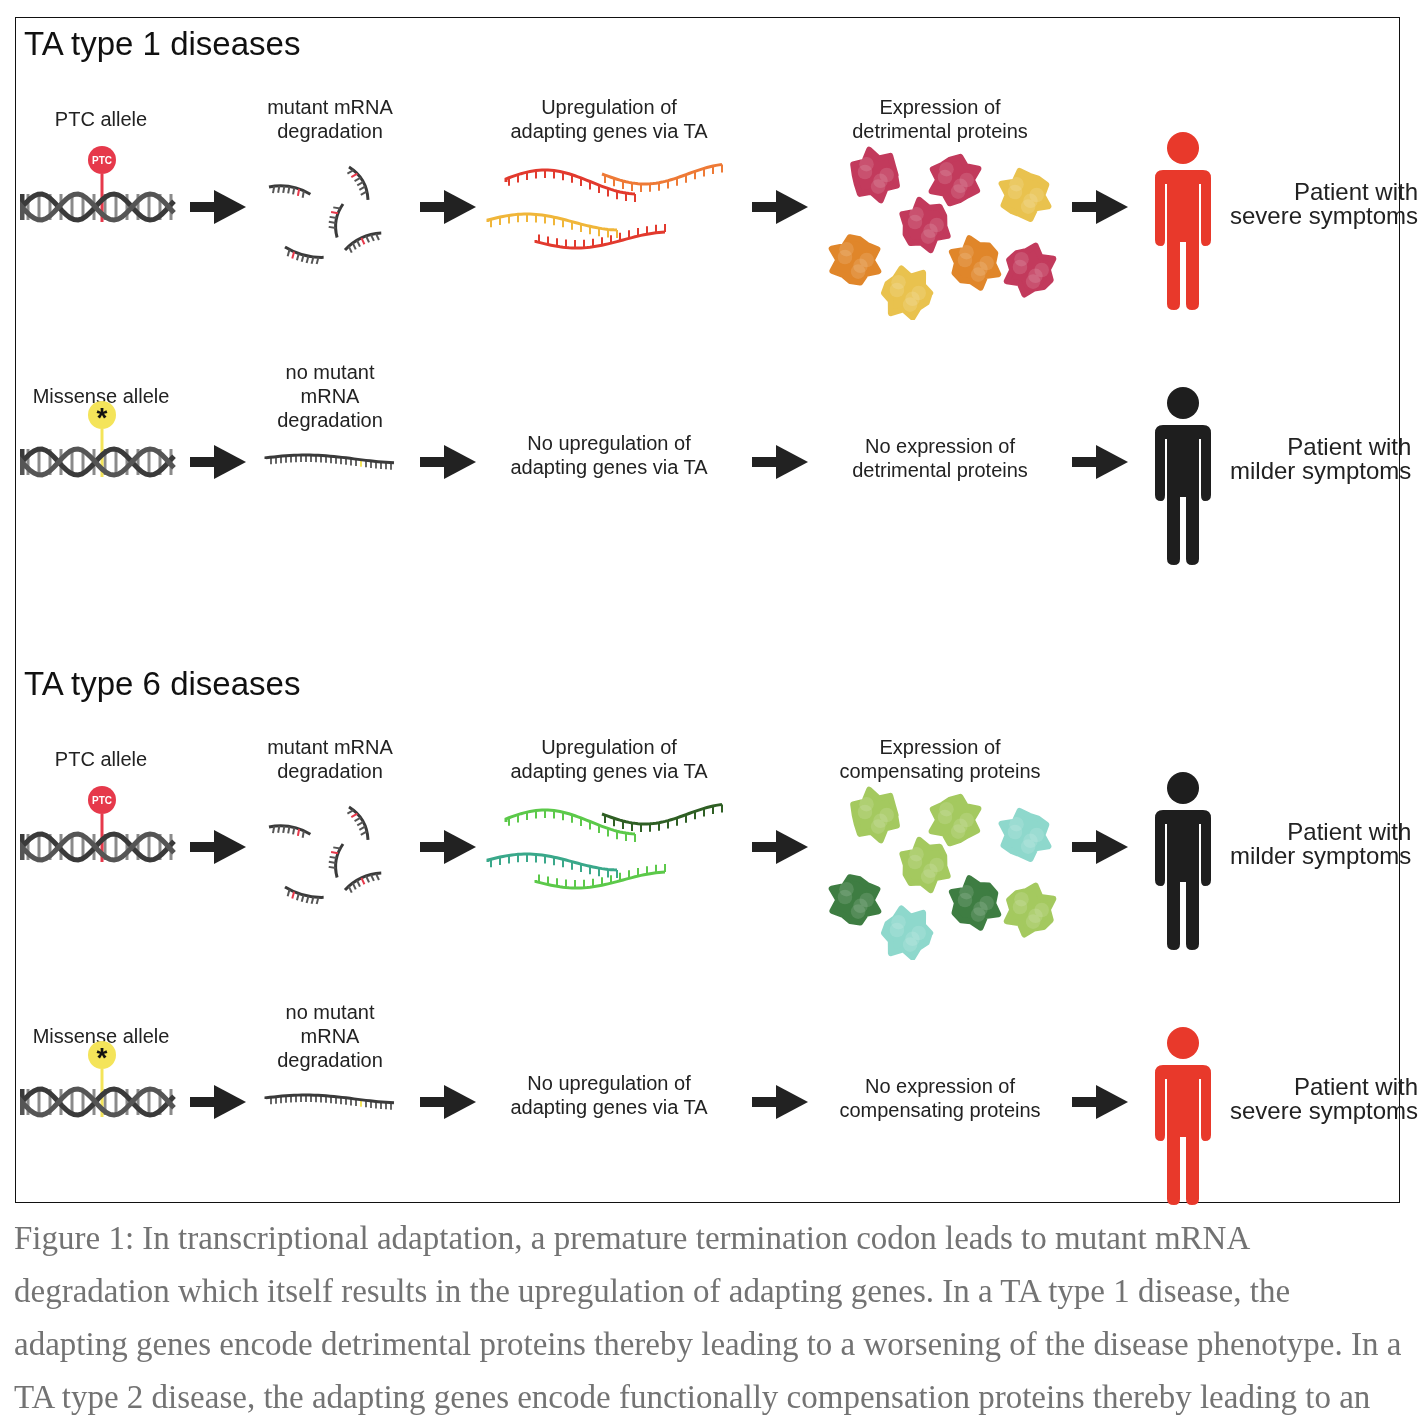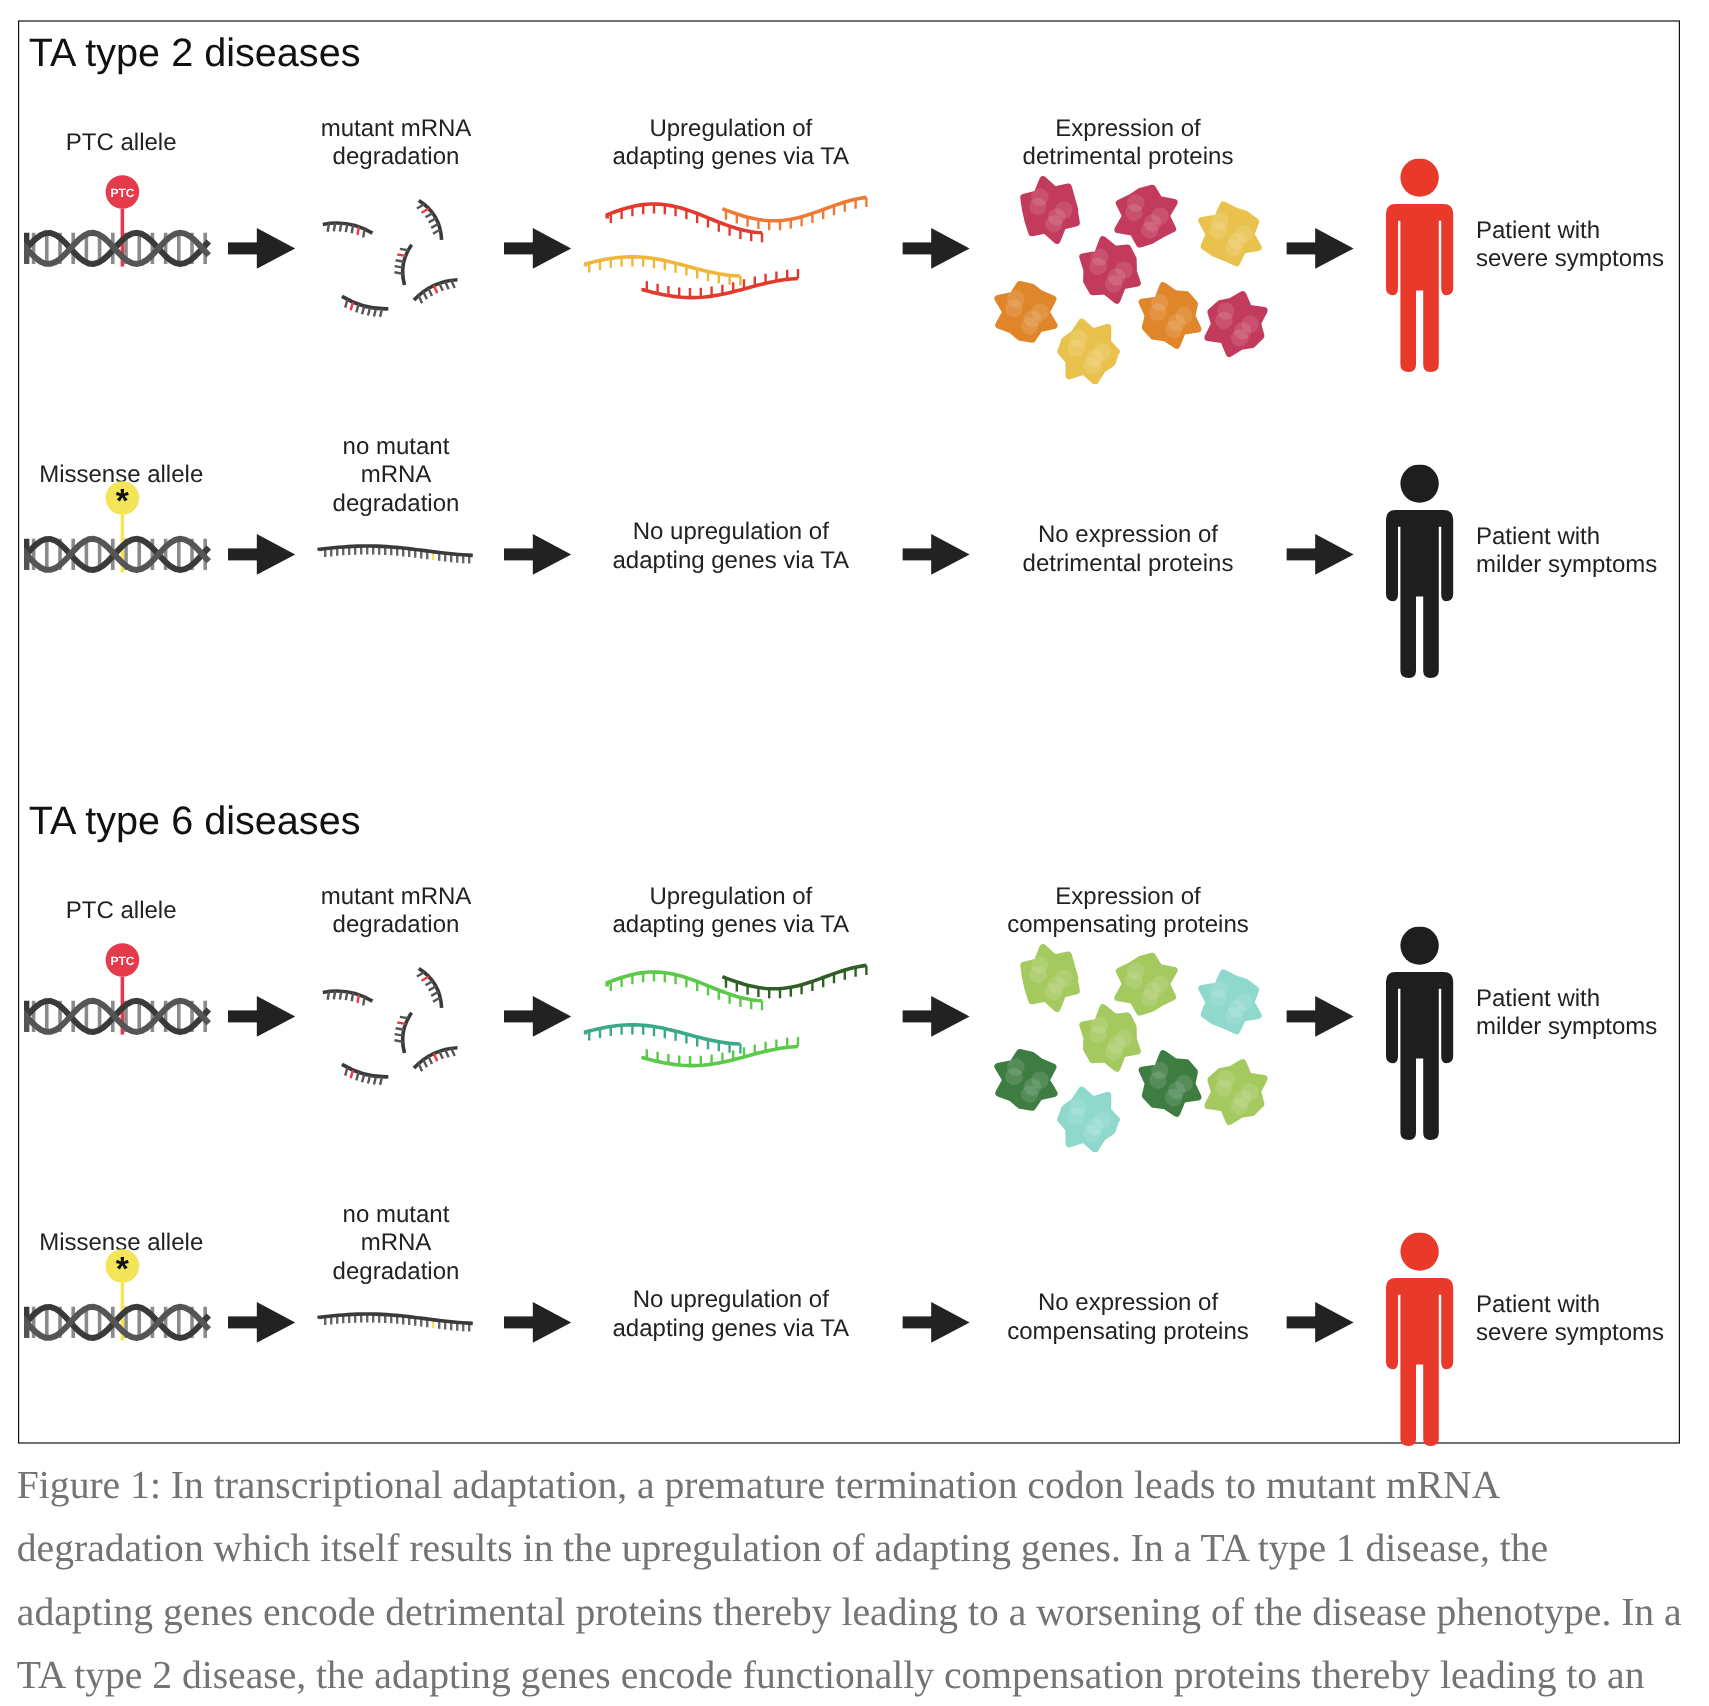--- a/index.html
+++ b/index.html
@@ -1,29 +1,29 @@
 <!DOCTYPE html>
 <html><head>
 <meta charset="utf-8">
 <style>
   html, body { margin: 0; padding: 0; background: #ffffff; }
   body { width: 1424px; height: 1422px; position: relative; overflow: hidden; }
   .frame { position: absolute; left: 15px; top: 17px; width: 1385px; height: 1186px; border: 1.5px solid #111; box-sizing: border-box; }
   .sec-title { position: absolute; font-family: "Liberation Sans", sans-serif; font-size: 33px; color: #111; }
   .lbl { position: absolute; font-family: "Liberation Sans", sans-serif; font-size: 20px; color: #222; text-align: center; line-height: 24px; white-space: nowrap; transform: translateX(-50%); }
-  .pat-lbl { position: absolute; font-family: "Liberation Sans", sans-serif; font-size: 20px; color: #222; line-height: 24px; white-space: nowrap; }
+  .pat-lbl { position: absolute; font-family: "Liberation Sans", sans-serif; font-size: 24px; color: #222; line-height: 24px; white-space: nowrap; text-align: right; }
   .ico { position: absolute; }
   .caption { position: absolute; left: 14px; top: 1212px; width: 1395px; font-family: "Liberation Serif", serif; font-size: 33px; line-height: 53px; color: #737373; }
 </style>
 </head>
 <body>
 
 <div class="frame"></div>
 <div id="canvas">
-    <div class="sec-title" style="left: 24px; top: 25px;">TA type 2 diseases</div>
+    <div class="sec-title" style="left: 24px; top: 25px;">TA type 1 diseases</div>
     <div class="lbl" style="left: 101px; top: 107px;">PTC allele</div>
     <div class="lbl" style="left: 330px; top: 95px;">mutant mRNA<br>degradation</div>
     <div class="lbl" style="left: 609px; top: 95px;">Upregulation of<br>adapting genes via TA</div>
     <svg width="250" height="110" viewBox="0 0 250 110" class="ico" style="left: 484px; top: 152px;">
       <path d="M22,30 L22,26.933506775678026 L25,25.77377664510039 L28,24.657546709338504 L31,23.59630623802798 L34,22.600978498438838 L37,21.68180832311819 L40,20.848256660609824 L43,20.108903194632084 L46,19.471358034047395 L49,18.9421833825919 L52,18.52682599461263 L55,18.229561112040265 L58,18.05344845964983 L61,18.00030075154684 L64,18.070665033039212 L67,18.263817049941597 L70,18.577768703268518 L73,19.009288512585638 L76,19.55393487739157 L79,20.2061017941732 L82,20.959076558572516 L85,21.805108858740823 L88,22.735490548707766 L91,23.740645280664005 L94,24.810227073579124 L97,25.93322680359571 L100,27.09808552010195 L103,28.292813421129132 L106,29.50511326346926 L109,30.72250693726197 L112,31.93246390222806 L115,33.122530163565386 L118,34.280456459967894 L121,35.394324344338514 L124,36.45266885945657 L127,37.444596545908325 L130,38.359897567634434 L133,39.18915080099408 L136,39.92382080567249 L139,40.55634567931735 L142,41.080214891623285 L145,41.49003629672397 L148,41.78159163413849 L151,41.95187994700486" stroke="#e23a2e" stroke-width="3" fill="none"></path>
       <line x1="25" y1="25.77377664510039" x2="25" y2="33.77377664510039" stroke="#e23a2e" stroke-width="2"></line>
       <line x1="34" y1="22.600978498438838" x2="34" y2="30.600978498438838" stroke="#e23a2e" stroke-width="2"></line>
       <line x1="43" y1="20.108903194632084" x2="43" y2="28.108903194632084" stroke="#e23a2e" stroke-width="2"></line>
       <line x1="52" y1="18.52682599461263" x2="52" y2="26.52682599461263" stroke="#e23a2e" stroke-width="2"></line>
       <line x1="61" y1="18.00030075154684" x2="61" y2="26.00030075154684" stroke="#e23a2e" stroke-width="2"></line>

